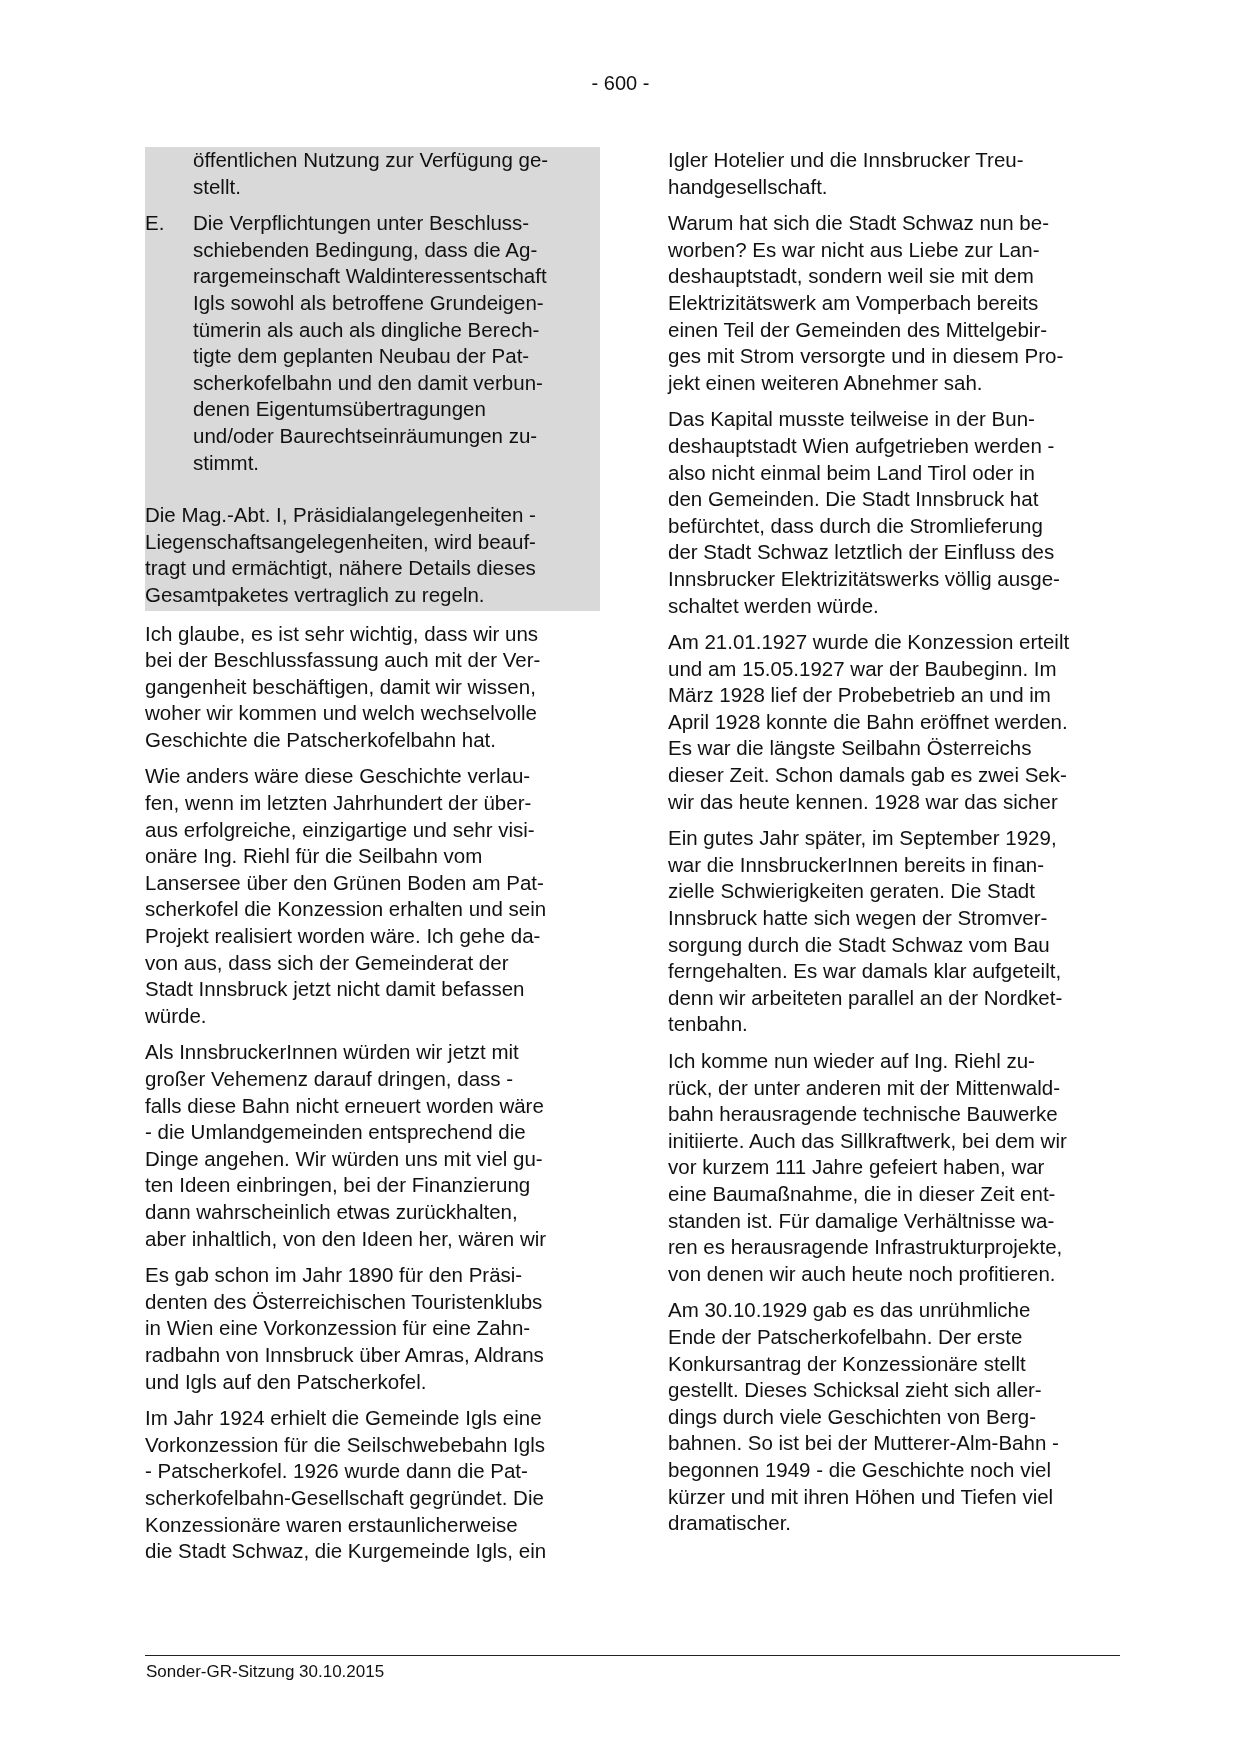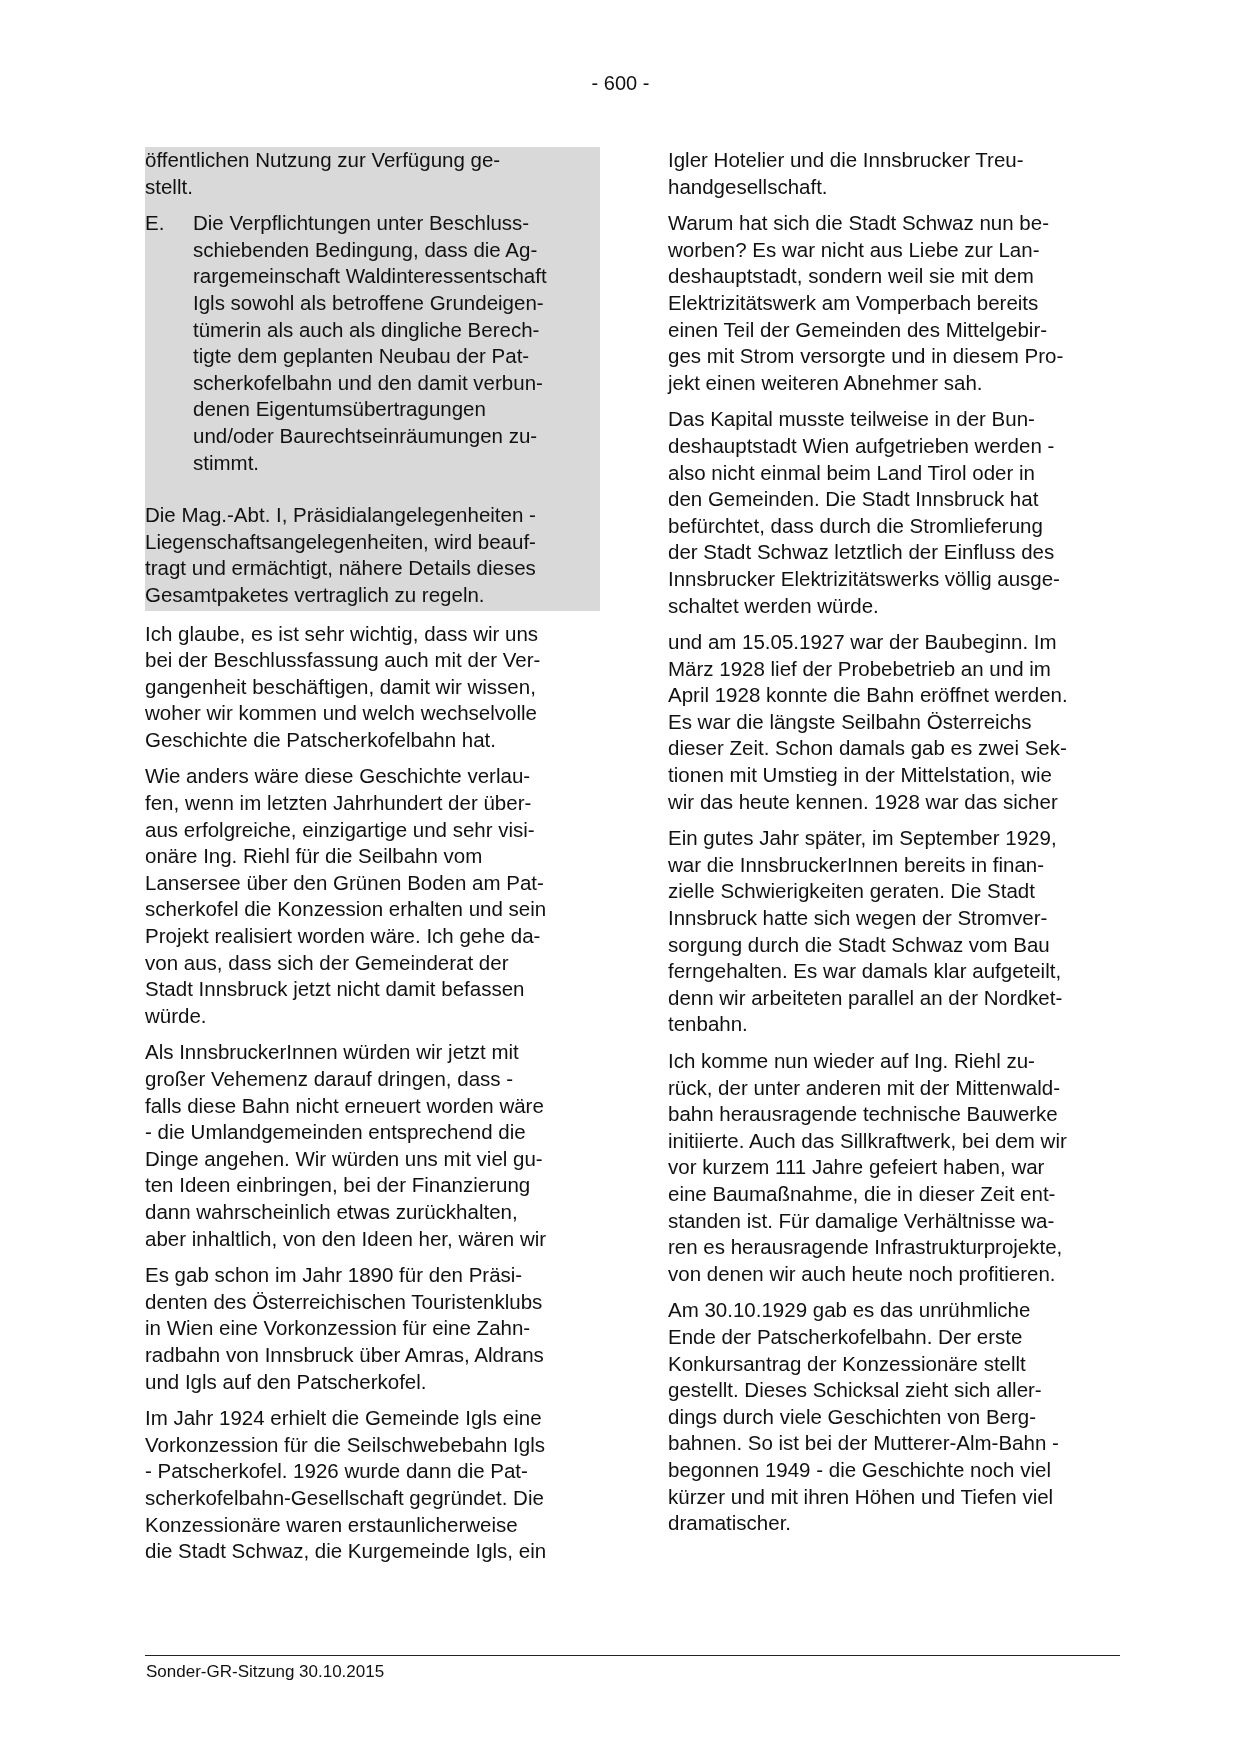--- a/index.html
+++ b/index.html
@@ -4,21 +4,21 @@
 <style>
   html, body { margin: 0; padding: 0; background: #ffffff; }
   body { width: 1241px; height: 1754px; position: relative; overflow: hidden;
          font-family: "Liberation Sans", sans-serif; color: #111; }
   .page-number { position: absolute; top: 72px; left: 0; width: 1241px; text-align: center;
                  font-size: 20px; }
   .col { position: absolute; top: 147px; font-size: 20.5px; line-height: 26.6px; }
   .col-left { left: 145px; width: 455px; }
   .col-right { left: 668px; width: 450px; }
   .shaded { background: #d9d9d9; padding: 0 0 2px 0; margin-bottom: 10px; }
-  .indent { }
+  .indent { padding-left: 48px; }
   .item { display: flex; margin-top: 10px; }
   .item-label { width: 48px; flex: 0 0 48px; }
   .item-text { flex: 1; }
   .shaded .para-after { margin-top: 26px; }
   p.para { margin: 0 0 10px 0; }
   .footer-line { position: absolute; left: 145px; top: 1655px; width: 975px; height: 0;
                  border-top: 1.3px solid #222; }
   .footer-text { position: absolute; left: 146px; top: 1662px; font-size: 17px; }
 </style>
 </head>
@@ -119,26 +119,26 @@
     <span style="display:block">Das Kapital musste teilweise in der Bun-</span>
     <span style="display:block">deshauptstadt Wien aufgetrieben werden -</span>
     <span style="display:block">also nicht einmal beim Land Tirol oder in</span>
     <span style="display:block">den Gemeinden. Die Stadt Innsbruck hat</span>
     <span style="display:block">befürchtet, dass durch die Stromlieferung</span>
     <span style="display:block">der Stadt Schwaz letztlich der Einfluss des</span>
     <span style="display:block">Innsbrucker Elektrizitätswerks völlig ausge-</span>
     <span style="display:block">schaltet werden würde.</span>
   </p>
   <p class="para">
+    <span style="display:block">Am 21.01.1927 wurde die Konzession erteilt</span>
     <span style="display:block">und am 15.05.1927 war der Baubeginn. Im</span>
     <span style="display:block">März 1928 lief der Probebetrieb an und im</span>
     <span style="display:block">April 1928 konnte die Bahn eröffnet werden.</span>
     <span style="display:block">Es war die längste Seilbahn Österreichs</span>
     <span style="display:block">dieser Zeit. Schon damals gab es zwei Sek-</span>
-    <span style="display:block">tionen mit Umstieg in der Mittelstation, wie</span>
     <span style="display:block">wir das heute kennen. 1928 war das sicher</span>
   </p>
   <p class="para">
     <span style="display:block">Ein gutes Jahr später, im September 1929,</span>
     <span style="display:block">war die InnsbruckerInnen bereits in finan-</span>
     <span style="display:block">zielle Schwierigkeiten geraten. Die Stadt</span>
     <span style="display:block">Innsbruck hatte sich wegen der Stromver-</span>
     <span style="display:block">sorgung durch die Stadt Schwaz vom Bau</span>
     <span style="display:block">ferngehalten. Es war damals klar aufgeteilt,</span>
     <span style="display:block">denn wir arbeiteten parallel an der Nordket-</span>

